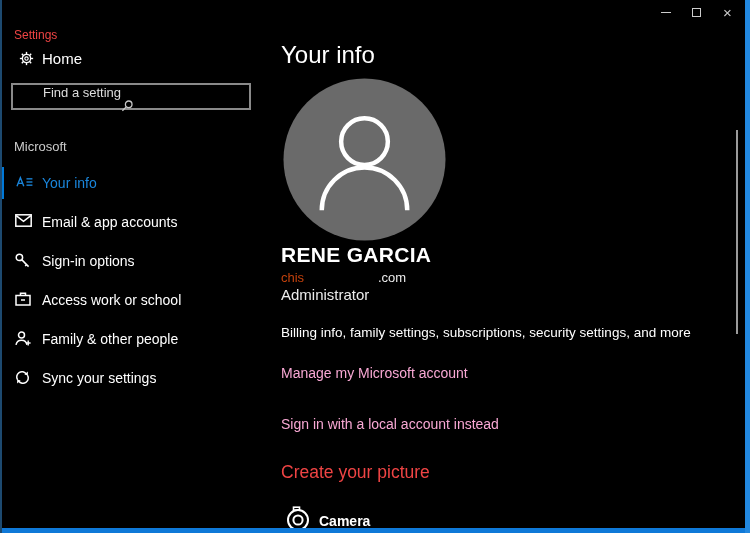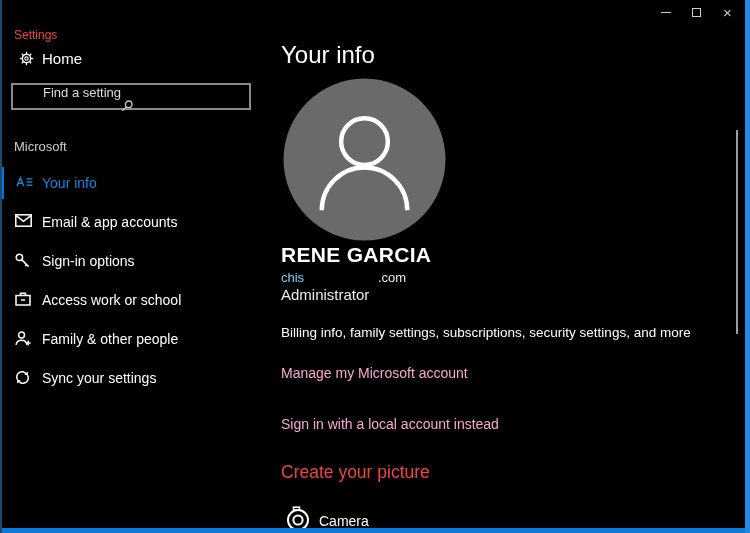--- a/index.html
+++ b/index.html
@@ -48,31 +48,31 @@
   .nav-item { position:relative; width:263px; height:39px; cursor:default; }
   .nav-item .accent-bar { position:absolute; left:0; top:3px; width:4px; height:32px; background:#0078d7; }
   .nav-item .icon { position:absolute; left:15px; top:11px; display:flex; }
   .nav-item .label { position:absolute; left:42px; top:11px; font-size:14px; color:#fff; white-space:nowrap; }
   .nav-item.selected .label { color:#1a86dc; }
 
   
   .main-title { position:absolute; left:281px; top:41px; font-size:24px; font-weight:300; color:#fff; }
   .avatar { position:absolute; left:283px; top:78px; width:163px; height:163px; }
   .account-name { position:absolute; left:281px; top:243px; font-size:21px; font-weight:700; letter-spacing:0.3px; color:#fff; }
-  .email-user { position:absolute; left:281px; top:270px; font-size:13px; color:#7dd3fc; }
+  .email-user { position:absolute; left:281px; top:270px; font-size:13px; color:#c2410c; }
   .email-domain { position:absolute; left:378px; top:270px; font-size:13px; color:#ececec; }
   .account-role { position:absolute; left:281px; top:286px; font-size:15px; color:#ececec; }
   .billing-text { position:absolute; left:281px; top:324px; width:420px; font-size:13.5px; line-height:17px; color:#fff; }
   .link { color:#f9a8d4; font-size:14px; text-decoration:none; cursor:pointer; }
   .manage-link { position:absolute; left:281px; top:365px; }
   .local-link { position:absolute; left:281px; top:416px; }
   .create-title { position:absolute; left:281px; top:462px; font-size:17.5px; font-weight:400; color:#ef4444; }
   .camera-row { position:absolute; left:281px; top:504px; width:200px; height:29px; cursor:default; }
   .camera-row .icon { position:absolute; left:4px; top:1px; }
-  .camera-row .label { position:absolute; left:38px; top:9px; font-size:14px; color:#fff; }
+  .camera-row .label { position:absolute; left:38px; top:9px; font-size:14px; color:#fff;font-weight:bold; }
 
   .scrollbar-thumb { position:absolute; left:736px; top:130px; width:2px; height:204px; background:#9b9b9b; z-index:38; }
 
   svg { display:block; }
 </style>
 </head>
 <body>
 
 <div id="window">
 

